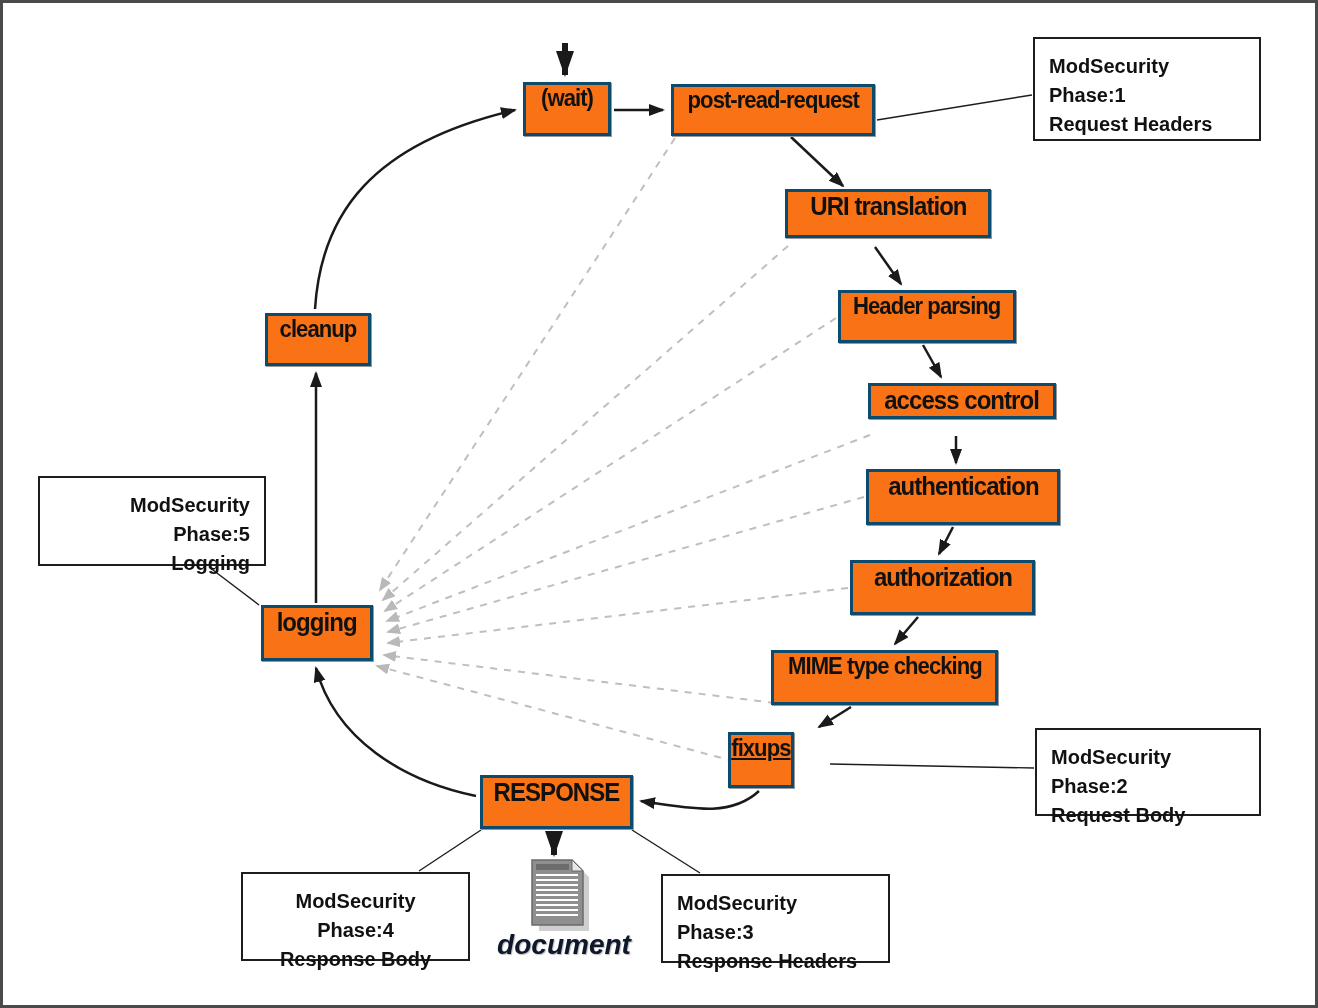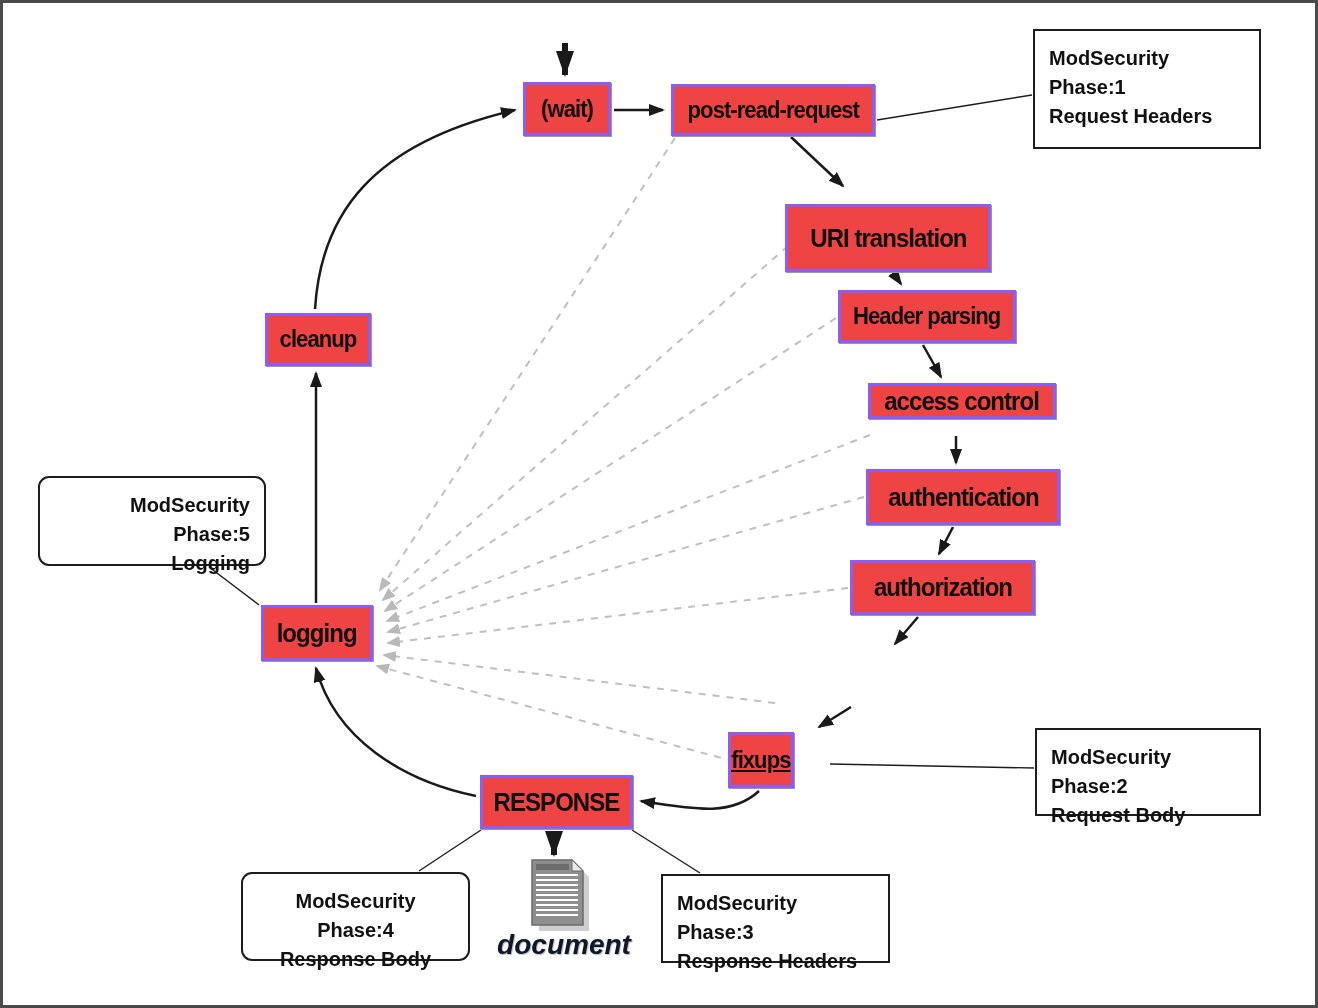--- a/index.html
+++ b/index.html
@@ -9,60 +9,60 @@
     box-sizing:border-box;
     background:#ffffff;
     border:3px solid #4a4a4a;
     overflow:hidden;
     font-family:"Liberation Sans", sans-serif;
   }
   svg.layer{position:absolute;left:0;top:0;width:1318px;height:1008px;}
   .node{
     position:absolute;
     box-sizing:border-box;
-    border:3px solid #8b5cf6;
-    background:#ef4444;
-    display:flex;align-items:center;justify-content:center;
+    border:3px solid #0c4a6e;
+    background:#f97316;
+    display:flex;align-items:flex-start;justify-content:center;
     color:#111;
     letter-spacing:-1px;
     white-space:nowrap;
     box-shadow:1px 1px 0 #999;
   }
   .node .lbl{display:inline-block;transform:scaleX(.96);}
   .hv{font-weight:bold;font-size:25px;}
   .md{font-weight:bold;font-size:23px;}
   .ann{
     position:absolute;
     box-sizing:border-box;
     border:2px solid #1d1d1d;
     background:#ffffff;
     color:#111;
     font-weight:bold;
     font-size:20px;
     line-height:1.45;
     padding:13px 14px;
   }
   .ann.left{text-align:left;}
-  .ann.right{text-align:right;border-radius:11px;}
+  .ann.right{text-align:right;}
   .ann span{display:block;}
   
   #n-wait{left:520px;top:79px;width:88px;height:54px;}
   #n-prr{left:668px;top:81px;width:204px;height:52px;}
-  #n-uri{left:782px;top:201px;width:206px;height:68px;}
+  #n-uri{left:782px;top:186px;width:206px;height:49px;}
   #n-hp{left:835px;top:287px;width:178px;height:53px;}
   #n-ac{left:865px;top:380px;width:188px;height:36px;}
   #n-authn{left:863px;top:466px;width:194px;height:56px;}
   #n-authz{left:847px;top:557px;width:185px;height:55px;}
   #n-mime{left:768px;top:647px;width:227px;height:55px;}
   #n-fix{left:725px;top:729px;width:66px;height:56px;text-decoration:underline;}
   #n-resp{left:477px;top:772px;width:153px;height:54px;}
   #n-log{left:258px;top:602px;width:112px;height:56px;}
   #n-clean{left:262px;top:310px;width:106px;height:53px;}
   
-  #a-p1{left:1030px;top:26px;width:228px;height:120px;}
+  #a-p1{left:1030px;top:34px;width:228px;height:104px;}
   #a-p2{left:1032px;top:725px;width:226px;height:88px;}
   #a-p3{left:658px;top:871px;width:229px;height:89px;}
   #a-p4{left:238px;top:869px;width:229px;height:89px;text-align:center;}
   #a-p5{left:35px;top:473px;width:228px;height:90px;}
   
   #doc-icon{position:absolute;left:520px;top:854px;width:80px;height:80px;}
   #doc-label{
     position:absolute;left:478px;top:926px;width:166px;
     text-align:center;
     font-family:"Liberation Sans", sans-serif;
@@ -139,20 +139,23 @@
       <span class="lbl">Header parsing</span>
     </div>
   <div class="node hv" id="n-ac">
       <span class="lbl">access control</span>
     </div>
   <div class="node hv" id="n-authn">
       <span class="lbl">authentication</span>
     </div>
   <div class="node hv" id="n-authz">
       <span class="lbl">authorization</span>
+    </div>
+  <div class="node md" id="n-mime">
+      <span class="lbl">MIME type checking</span>
     </div>
   <div class="node md" id="n-fix">
       <span class="lbl">fixups</span>
     </div>
   <div class="node hv" id="n-resp">
       <span class="lbl">RESPONSE</span>
     </div>
   <div class="node hv" id="n-log">
       <span class="lbl">logging</span>
     </div>

